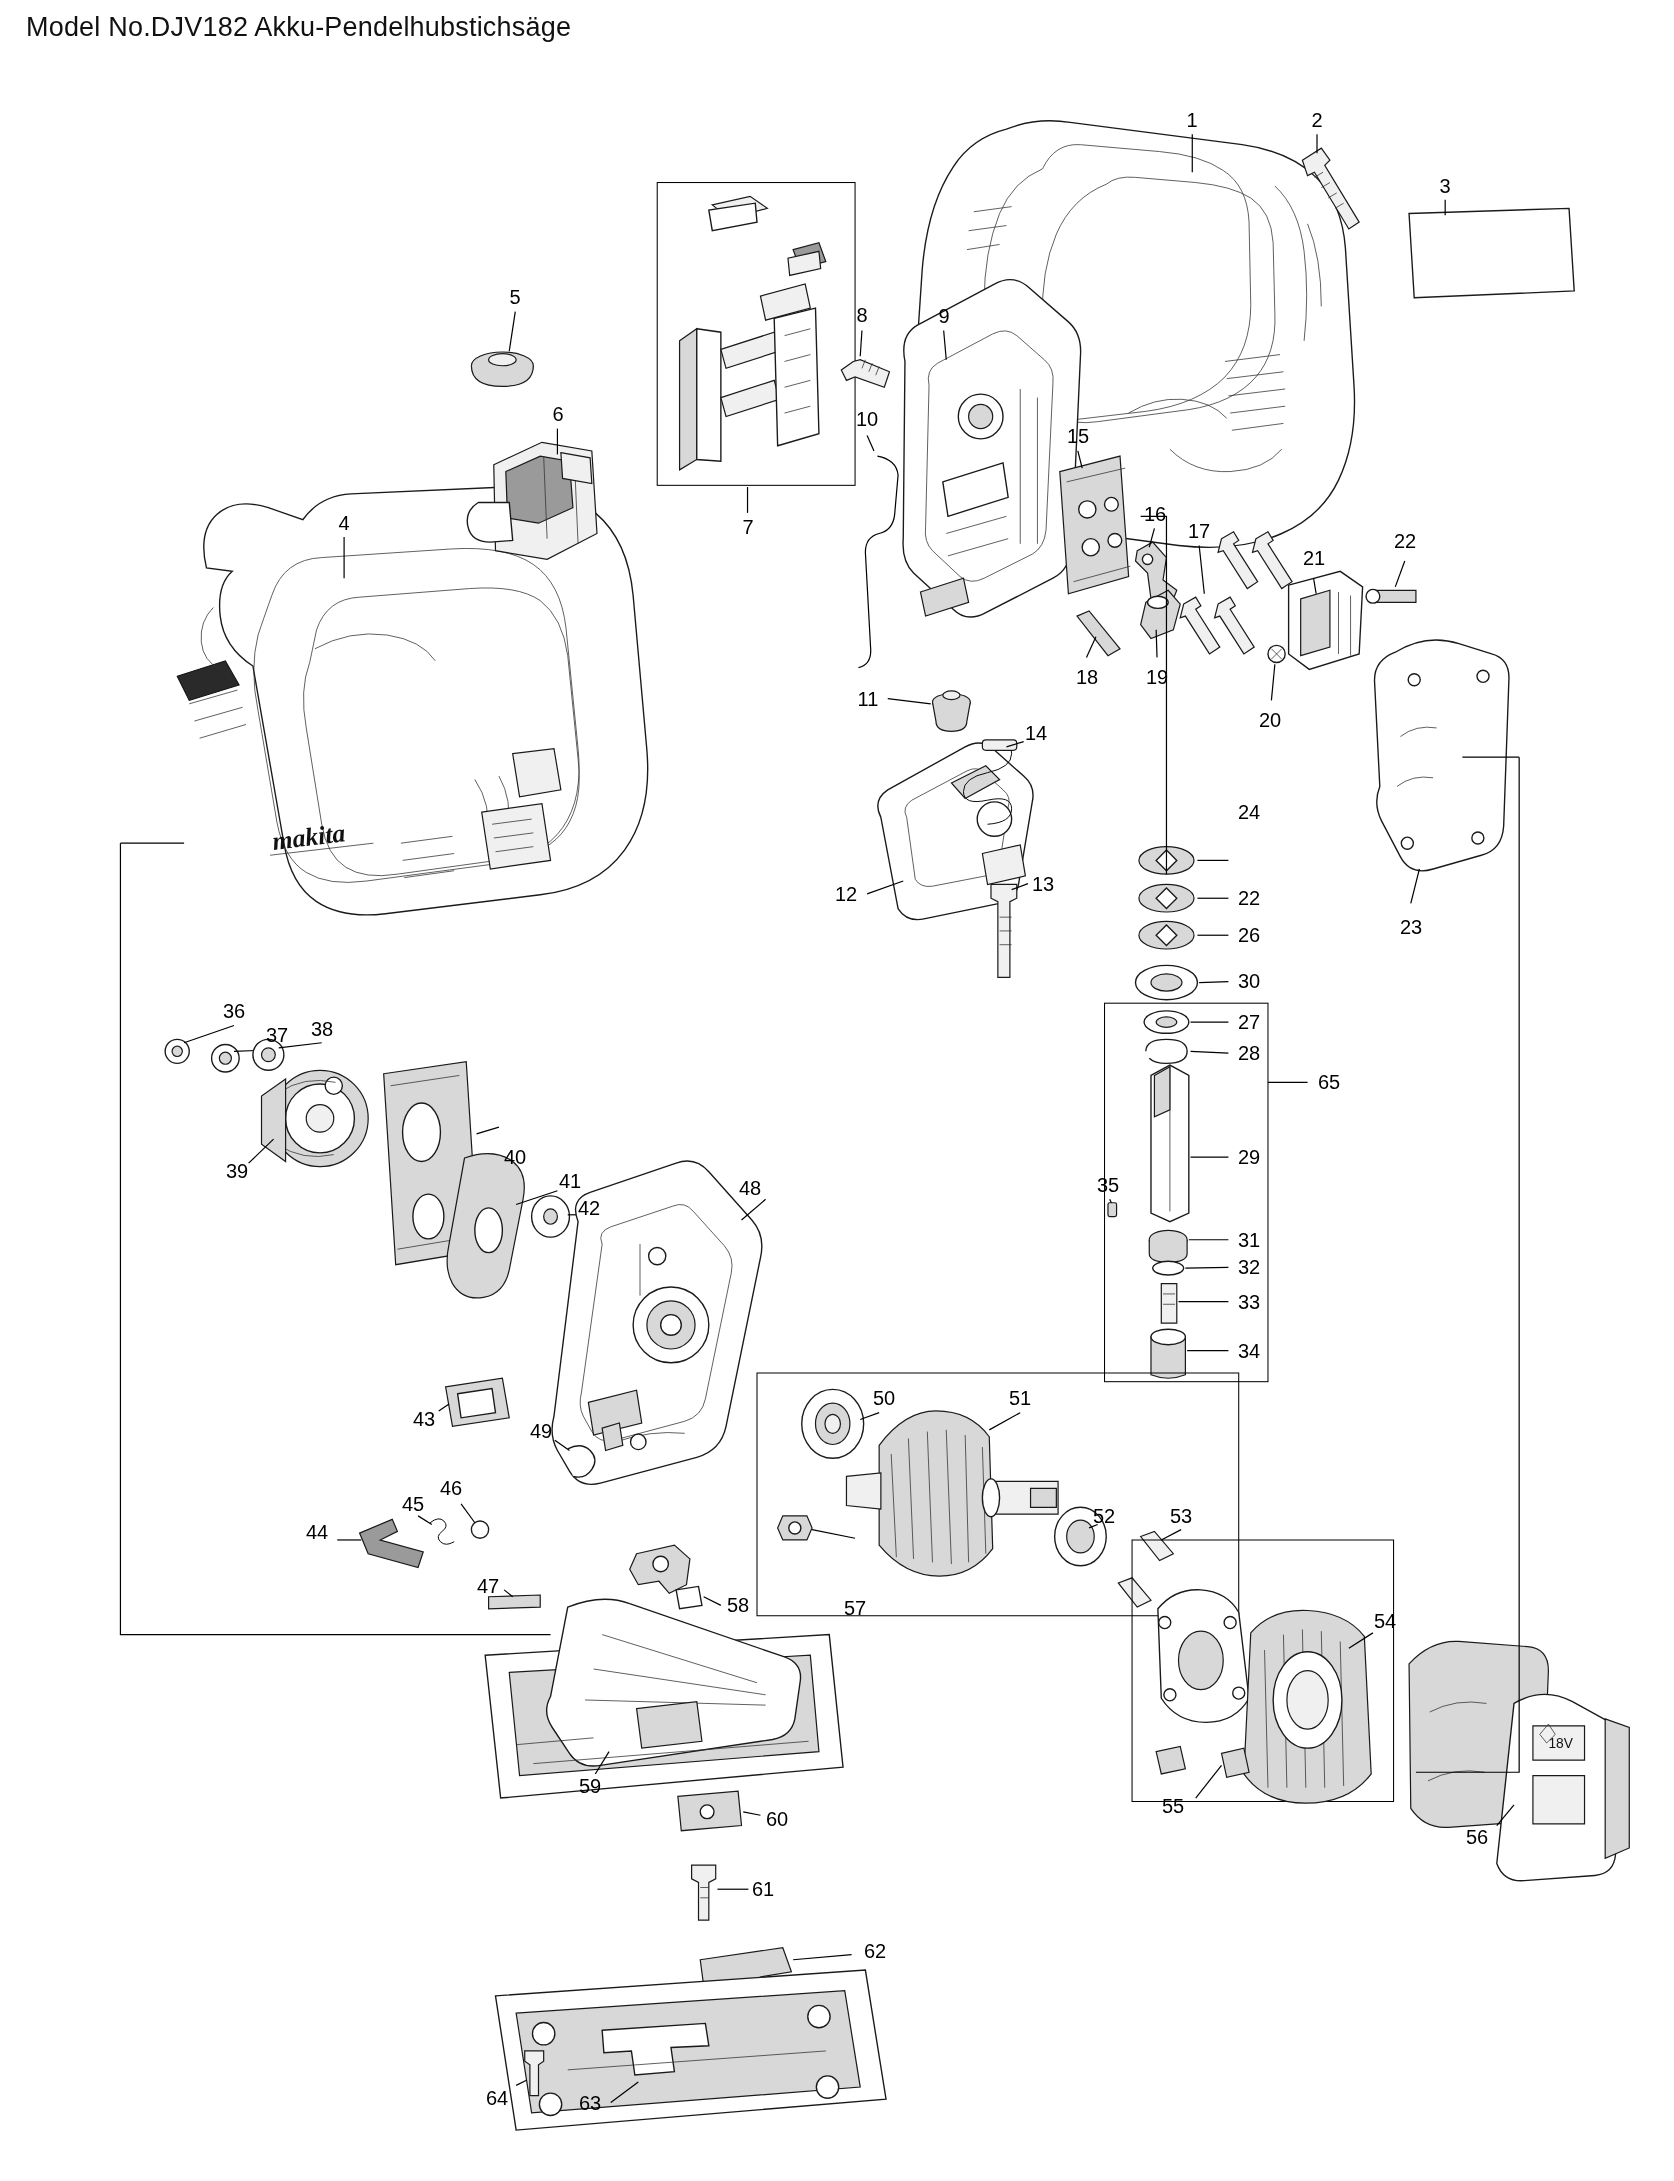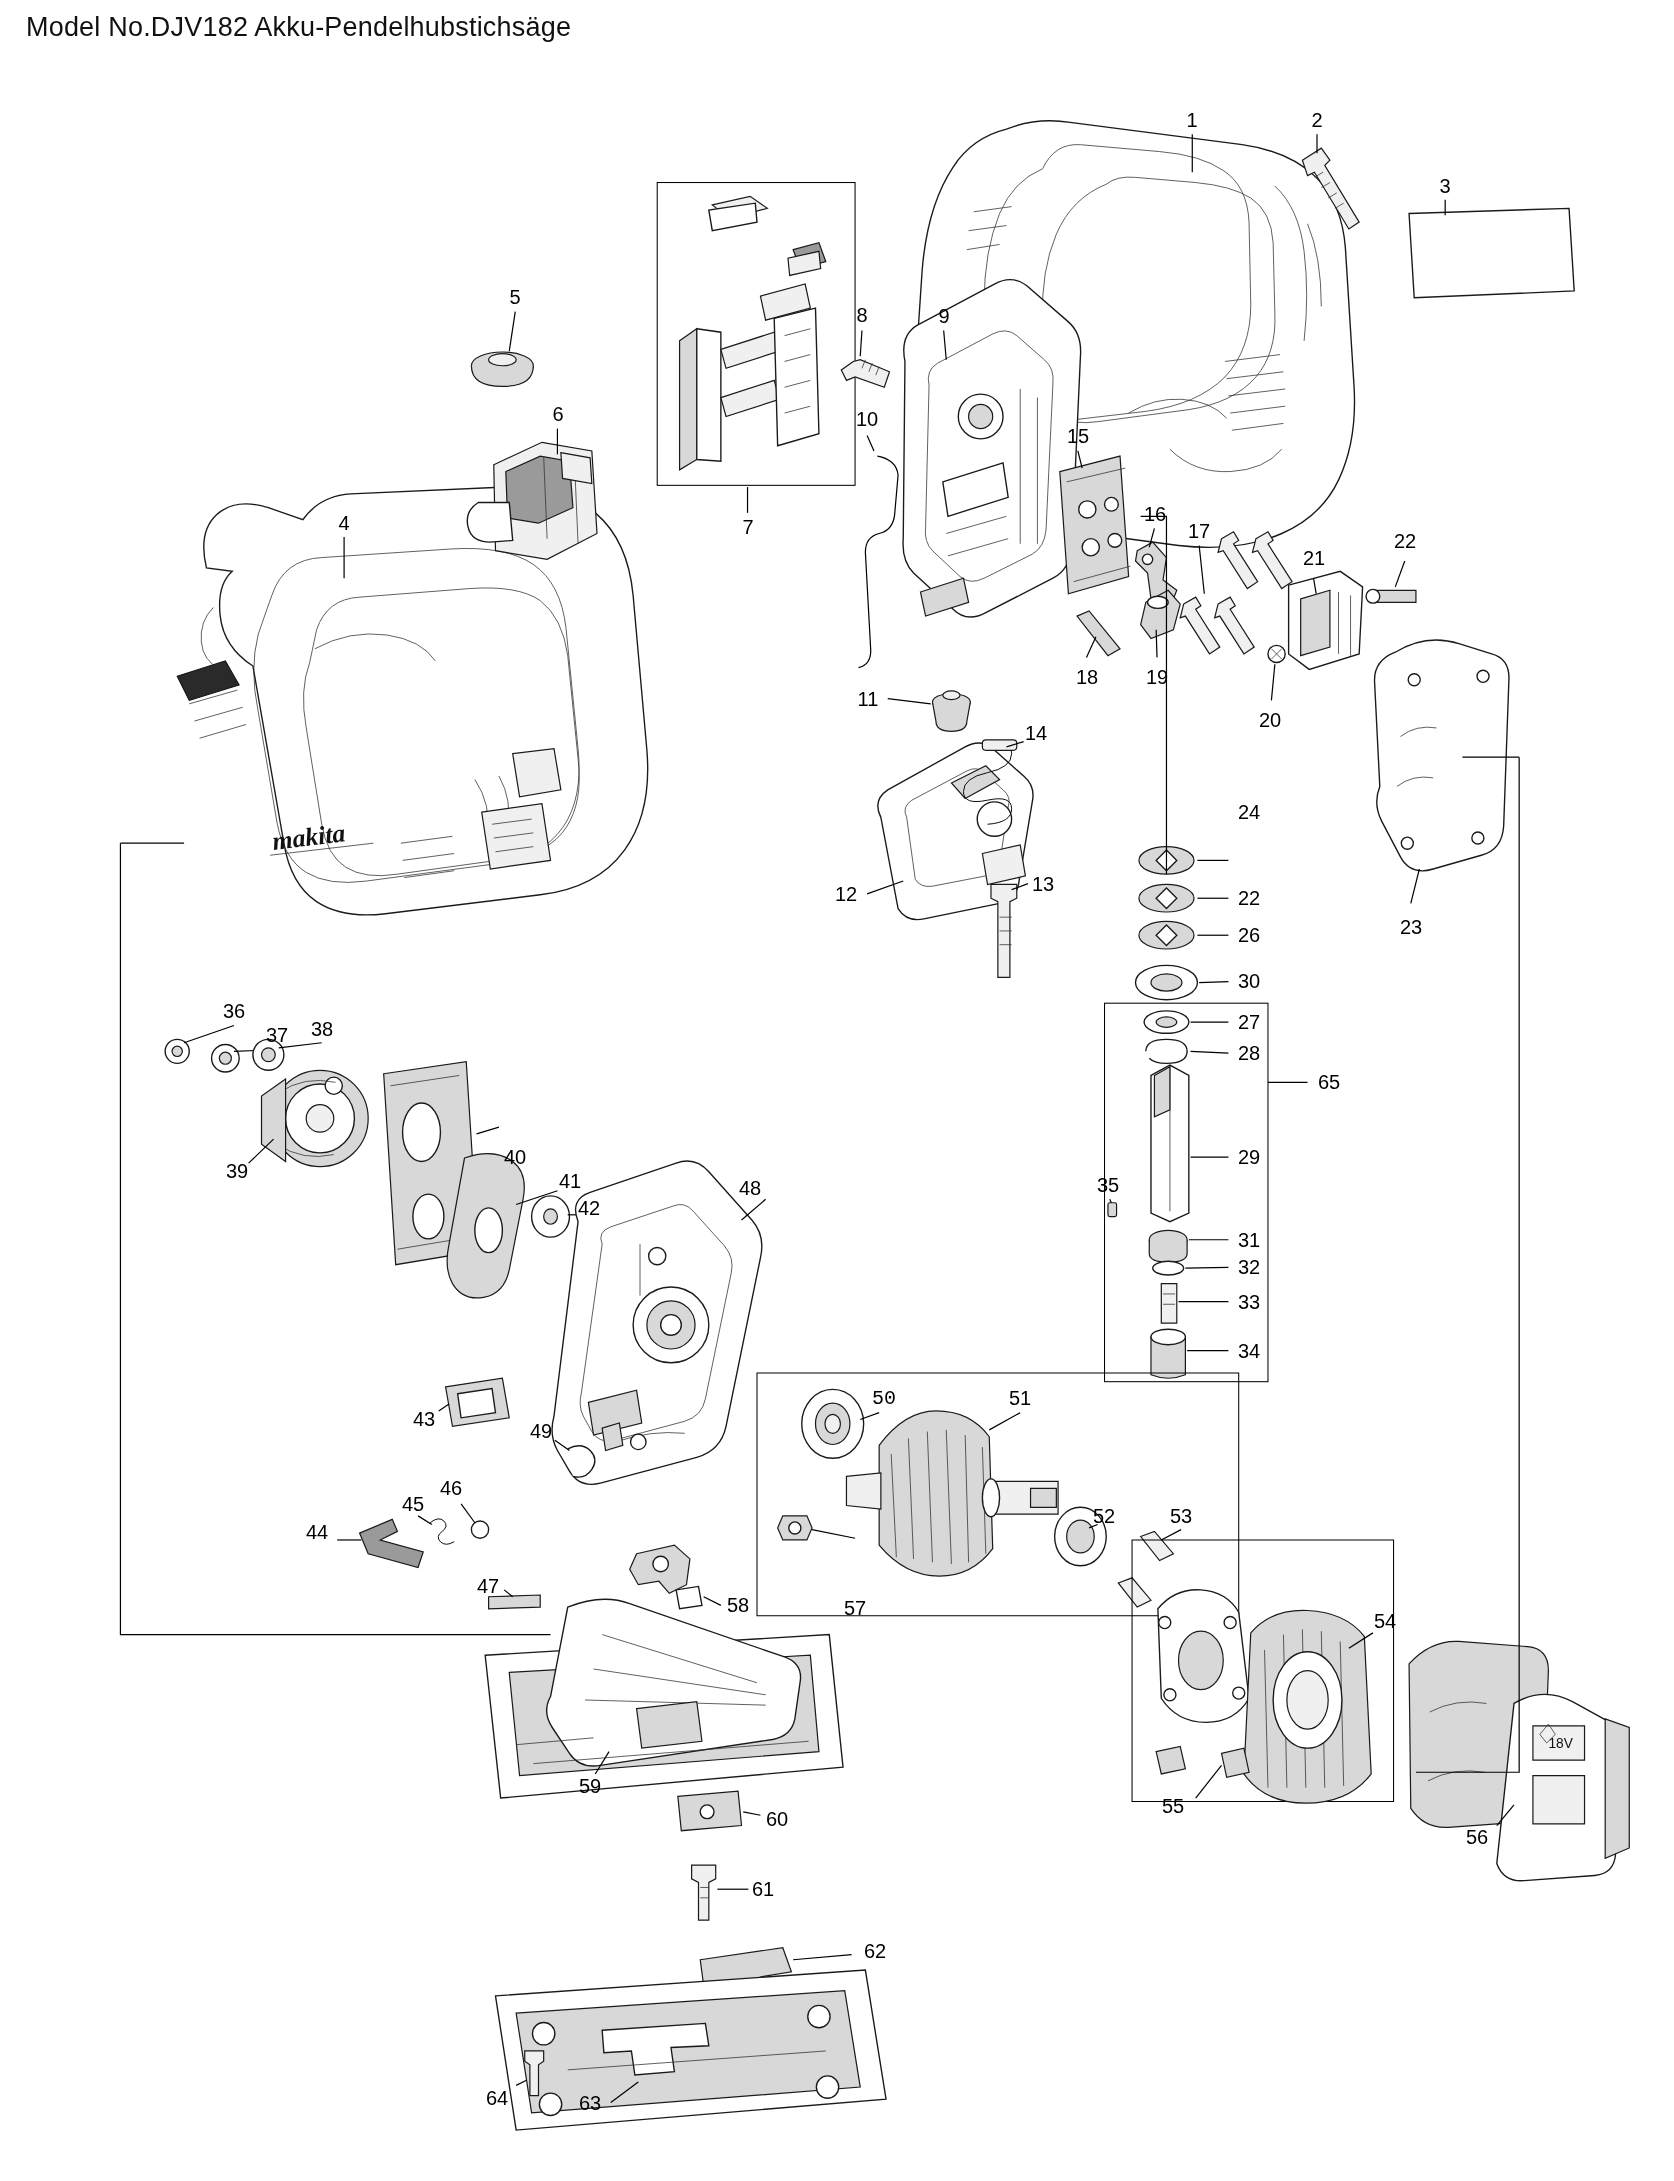--- a/index.html
+++ b/index.html
@@ -591,21 +591,21 @@
   <div class="callout" style="left:515px; top:1121px;margin-top:36px;">40</div>
   <div class="callout" style="left:570px; top:1181px;">41</div>
   <div class="callout" style="left:589px; top:1208px;">42</div>
   <div class="callout" style="left:424px; top:1419px;">43</div>
   <div class="callout" style="left:317px; top:1532px;">44</div>
   <div class="callout" style="left:413px; top:1504px;">45</div>
   <div class="callout" style="left:451px; top:1488px;">46</div>
   <div class="callout" style="left:488px; top:1586px;">47</div>
   <div class="callout" style="left:750px; top:1188px;">48</div>
   <div class="callout" style="left:541px; top:1422px;margin-top:9px;">49</div>
-  <div class="callout" style="left:884px; top:1398px;font-family:Liberation Mono, monospace;">50</div>
+  <div class="callout" style="left:884px; top:1398px;">50</div>
   <div class="callout" style="left:1020px; top:1398px;">51</div>
   <div class="callout" style="left:1104px; top:1516px;">52</div>
   <div class="callout" style="left:1181px; top:1516px;">53</div>
   <div class="callout" style="left:1385px; top:1621px;">54</div>
   <div class="callout" style="left:1173px; top:1806px;">55</div>
   <div class="callout" style="left:1477px; top:1837px;">56</div>
   <div class="callout" style="left:855px; top:1608px;text-align:center;">57</div>
   <div class="callout" style="left:738px; top:1605px;">58</div>
   <div class="callout" style="left:590px; top:1786px;">59</div>
   <div class="callout" style="left:777px; top:1819px;">60</div>

